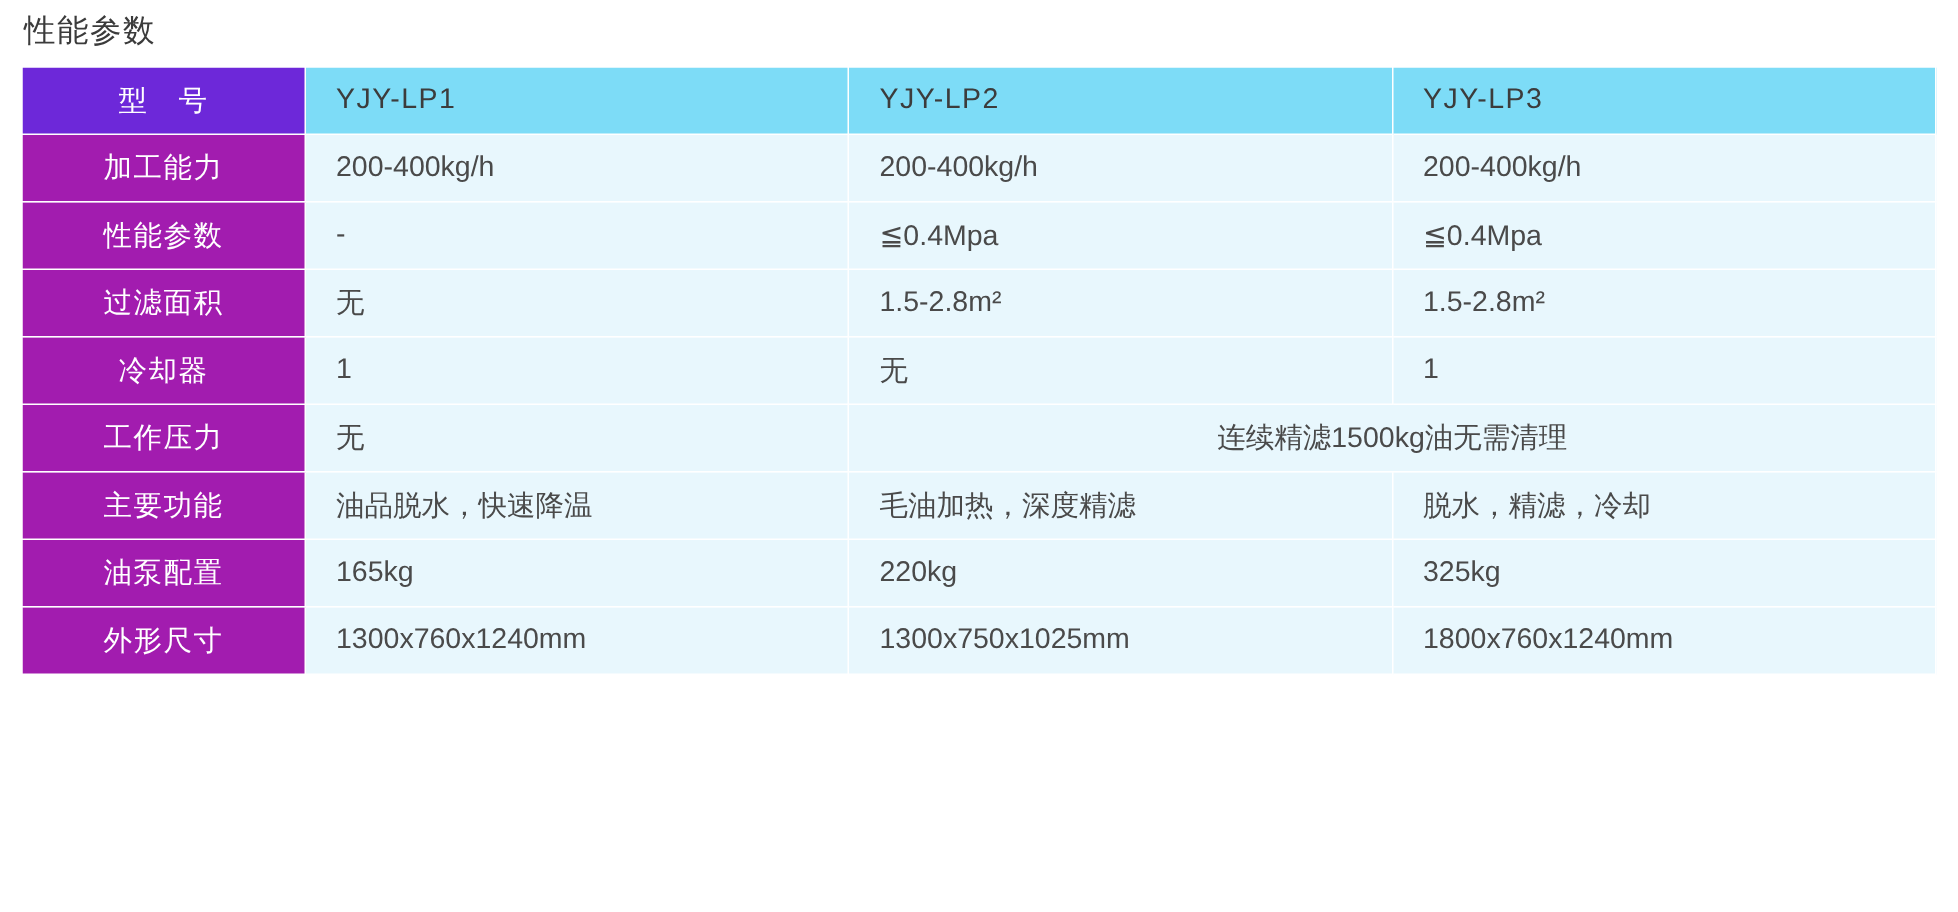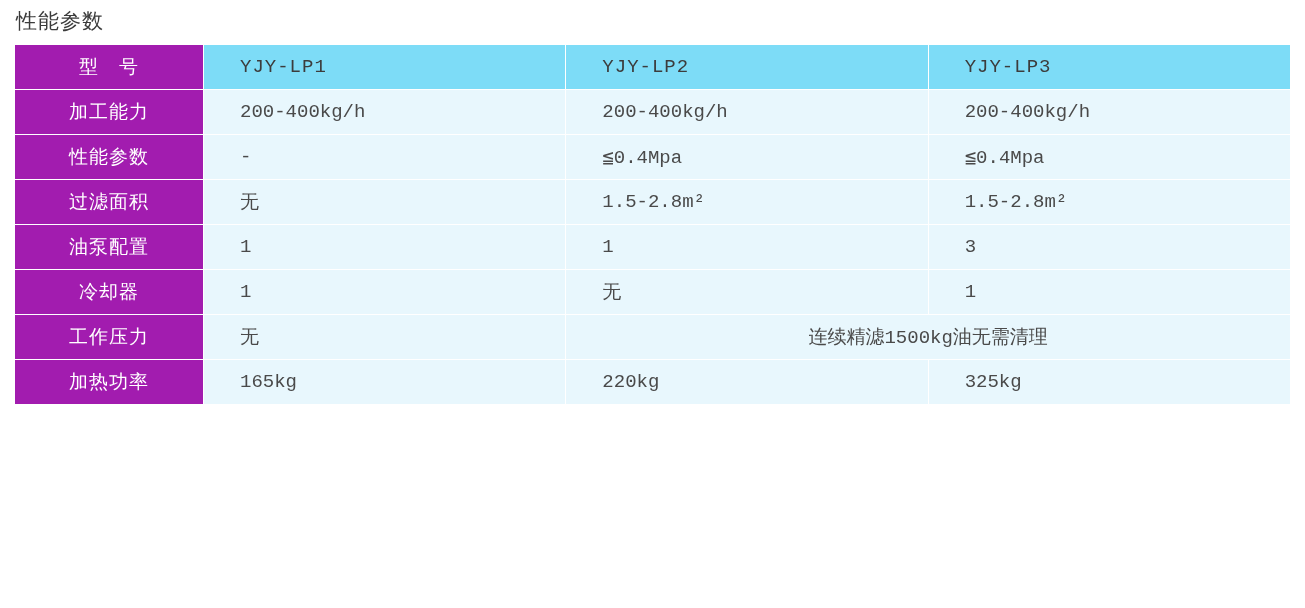--- a/index.html
+++ b/index.html
@@ -46,35 +46,34 @@
     color: #ffffff;
     text-align: center;
     font-size: 19px;
     letter-spacing: 1px;
     padding: 0 6px;
   }
   
   td.val {
     background: #e8f7fd;
     color: #4a4a4a;
-    padding: 0 0 0 36px;
-    font-family: Liberation Mono, monospace;
+    padding: 0 0 0 20px;
   }
   td.val.center {
     text-align: center;
     padding-left: 0;
   }
   
   tr.header td.val {
     background: #7ddcf7;
     color: #3c3c3c;
     letter-spacing: 1px;
   }
   tr.header td.lbl {
-    background: #a21caf;
+    background: #6d28d9;
   }
 </style>
 </head>
 <body>
 
 <div class="page">
 
   <div class="section-title">性能参数</div>
 
   <table class="spec">
@@ -102,43 +101,49 @@
 
 
 
       <tr>
         <td class="lbl">过滤面积</td>
         <td class="val">无</td>
         <td class="val">1.5-2.8m²</td>
         <td class="val">1.5-2.8m²</td>
       </tr>
 
-      <tr>
-        <td class="lbl">油泵配置</td>
-        <td class="val">1</td>
-        <td class="val">1</td>
-        <td class="val">3</td>
-      </tr>
 
       <tr>
         <td class="lbl">冷却器</td>
         <td class="val">1</td>
         <td class="val">无</td>
         <td class="val">1</td>
       </tr>
 
       <tr>
         <td class="lbl">工作压力</td>
         <td class="val">无</td>
         <td class="val center" colspan="2">连续精滤1500kg油无需清理</td>
       </tr>
 
+      <tr>
+        <td class="lbl">主要功能</td>
+        <td class="val">油品脱水，快速降温</td>
+        <td class="val">毛油加热，深度精滤</td>
+        <td class="val">脱水，精滤，冷却</td>
+      </tr>
 
       <tr>
-        <td class="lbl">加热功率</td>
+        <td class="lbl">油泵配置</td>
         <td class="val">165kg</td>
         <td class="val">220kg</td>
         <td class="val">325kg</td>
       </tr>
 
+      <tr>
+        <td class="lbl">外形尺寸</td>
+        <td class="val">1300x760x1240mm</td>
+        <td class="val">1300x750x1025mm</td>
+        <td class="val">1800x760x1240mm</td>
+      </tr>
     </tbody>
   </table>
 </div>
 
 </body></html>

